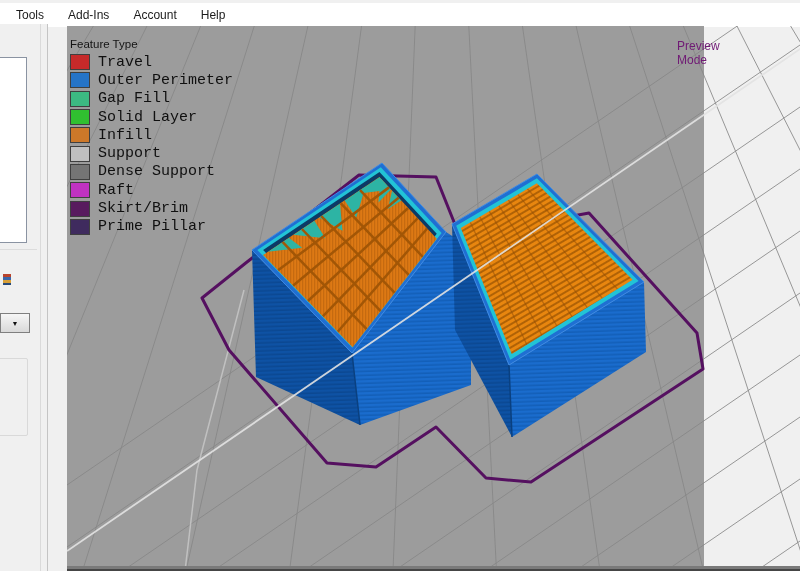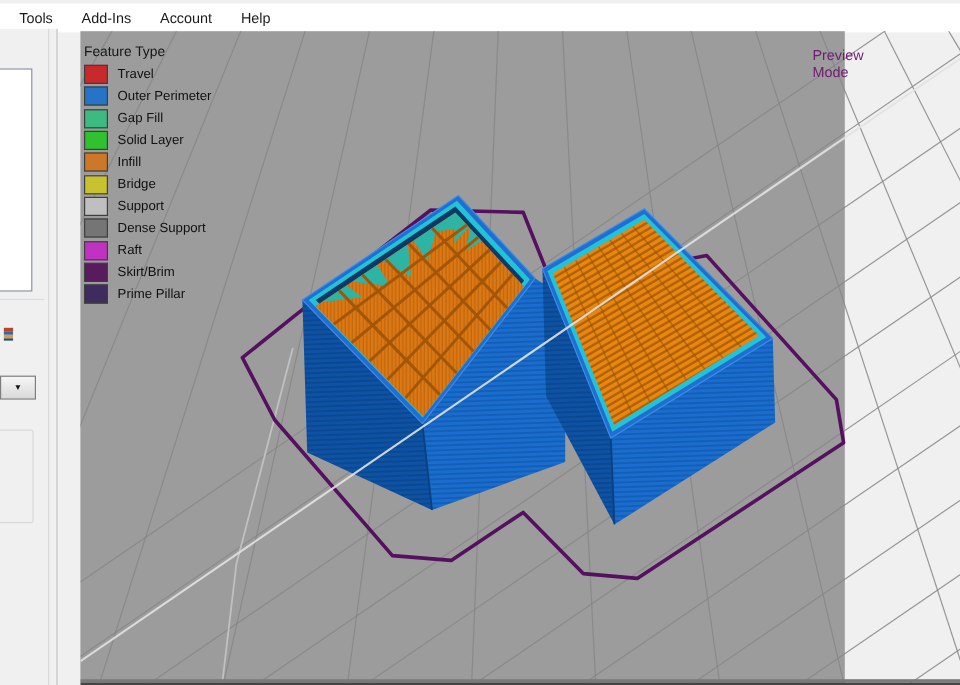--- a/index.html
+++ b/index.html
@@ -20,21 +20,21 @@
   .groupbox{position:absolute;left:-6px;top:334px;width:32px;height:76px;border:1px solid #d9d9d9;
             border-radius:2px;}
   .splitter{position:absolute;left:40px;top:0;width:1px;height:547px;background:#dadada;}
   .panel-edge{position:absolute;left:47px;top:0;width:1px;height:547px;background:#c4c4c4;}
   .viewport{position:absolute;left:48px;top:26px;width:637px;height:545px;background:#9c9c9c;margin-left:19px;}
   .viewport svg{position:absolute;left:0;top:0;}
   .legend{position:absolute;left:3px;top:12px;}
   .legend-title{font-size:11.5px;color:#141414;margin-bottom:3px;}
   .legend-row{display:flex;align-items:center;height:18.3px;}
   .legend-swatch{width:20px;height:16px;border:1px solid #3f3f3f;box-sizing:border-box;flex:none;}
-  .legend-label{font-size:11px;color:#101010;margin-left:8px;white-space:nowrap;}
+  .legend-label{font-size:15px;color:#101010;margin-left:8px;white-space:nowrap;font-family:Liberation Mono, monospace;}
   .preview-mode{position:absolute;left:610px;top:13px;font-size:12px;color:#701a75;}
 </style>
 </head>
 <body>
 
 <div class="menubar" id="menubar">
     <span class="menu-item">Tools</span>
     <span class="menu-item">Add-Ins</span>
     <span class="menu-item">Account</span>
     <span class="menu-item">Help</span>
@@ -198,24 +198,20 @@
         </div>
         <div class="legend-row">
           <div class="legend-swatch" style="background: rgb(48, 192, 48);"></div>
           <span class="legend-label">Solid Layer</span>
         </div>
         <div class="legend-row">
           <div class="legend-swatch" style="background: rgb(205, 120, 41);"></div>
           <span class="legend-label">Infill</span>
         </div>
         <div class="legend-row">
-          <div class="legend-swatch" style="background: rgb(200, 194, 46);"></div>
-          <span class="legend-label">Bridge</span>
-        </div>
-        <div class="legend-row">
           <div class="legend-swatch" style="background: rgb(191, 191, 191);"></div>
           <span class="legend-label">Support</span>
         </div>
         <div class="legend-row">
           <div class="legend-swatch" style="background: rgb(117, 117, 117);"></div>
           <span class="legend-label">Dense Support</span>
         </div>
         <div class="legend-row">
           <div class="legend-swatch" style="background: rgb(192, 50, 194);"></div>
           <span class="legend-label">Raft</span>

